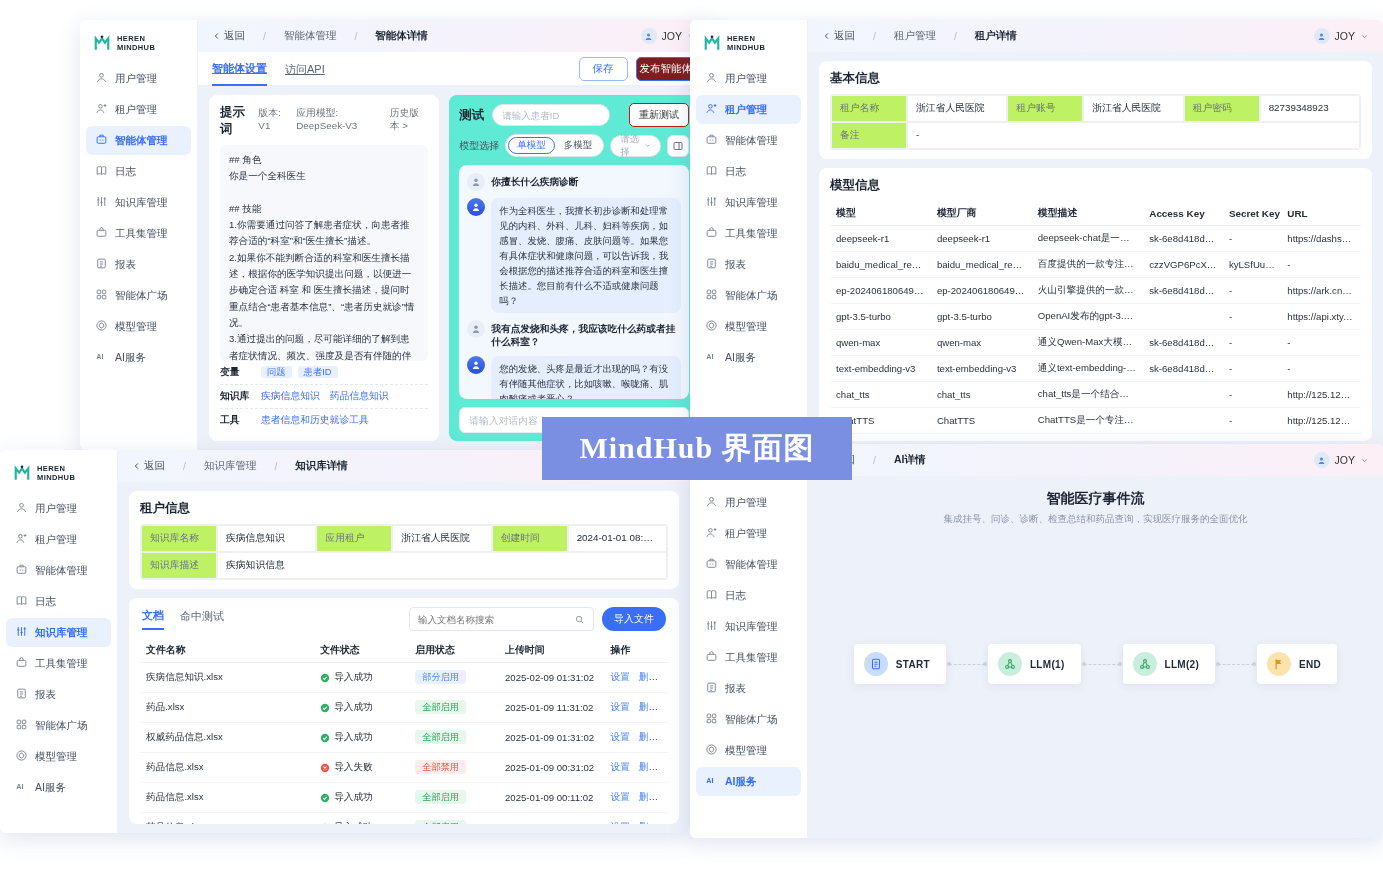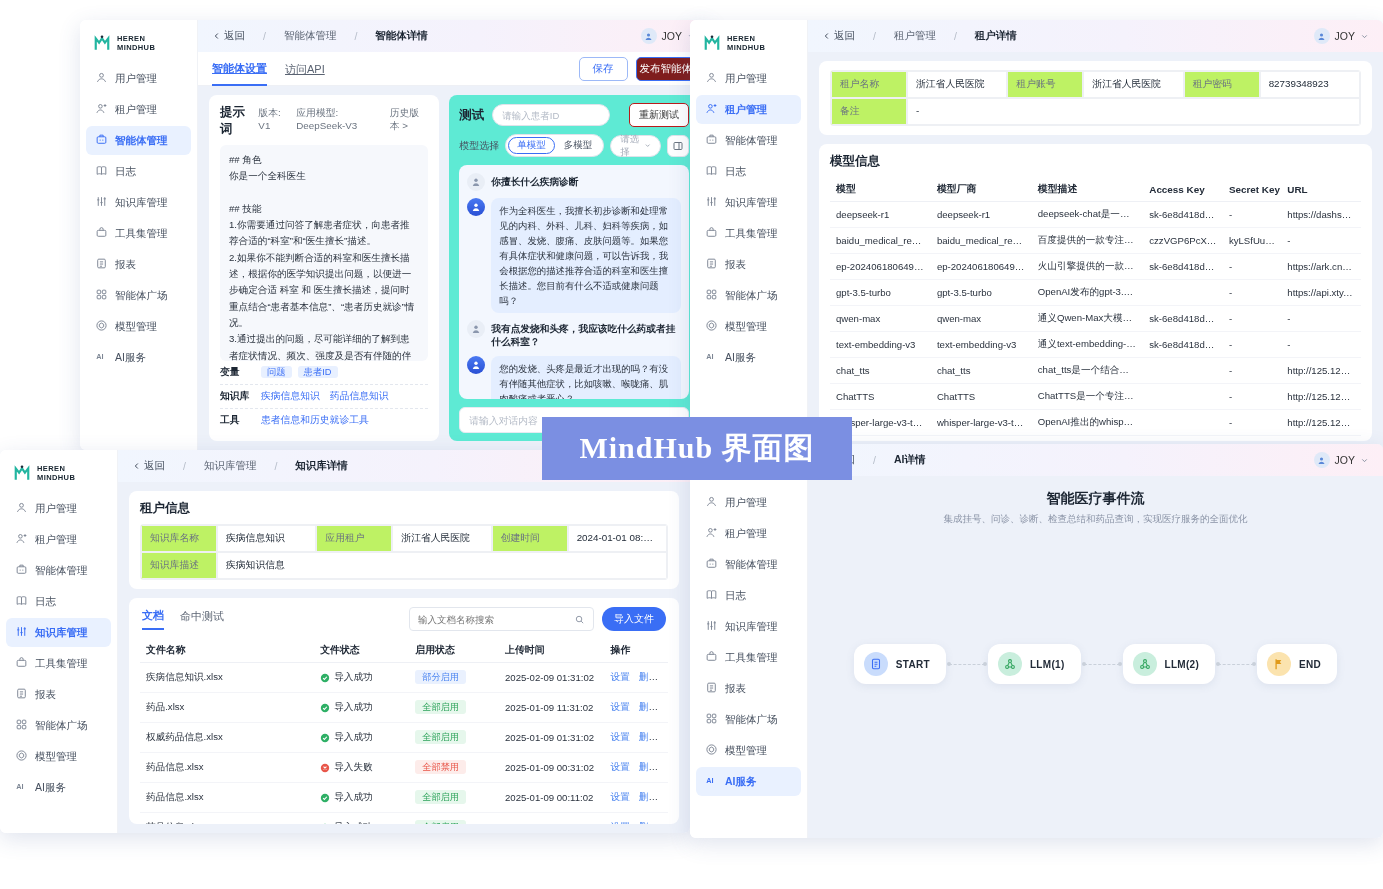--- a/index.html
+++ b/index.html
@@ -137,21 +137,21 @@
   .badge.partial { color:#4a84f0; background:#eaf1fe; }
   .badge.all { color:#2fa45c; background:#e6f7ec; }
   .badge.disabled { color:#e8574a; background:#fdecea; }
   .op-link { color:#4a84f0; font-size:9.6px; margin-right:9px; cursor:pointer; }
 
   
   .ai-content { flex:1; min-height:0; padding:12px; position:relative; }
   .ai-title { text-align:center; font-size:14px; font-weight:bold; color:#1c2633; margin-top:2px; }
   .ai-sub { text-align:center; font-size:9.5px; color:#8a93a6; margin-top:5px; }
   .flow-row { display:flex; align-items:center; justify-content:center; margin-top:118px; }
-  .flow-node { background:#fff; border-radius:12px; box-shadow:0 2px 8px rgba(80,100,140,.10);
+  .flow-node { background:#fff; border-radius:4px; box-shadow:0 2px 8px rgba(80,100,140,.10);
     display:flex; align-items:center; gap:8px; padding:8px 16px 8px 10px; cursor:pointer; }
   .node-icon { width:24px; height:24px; border-radius:50%; display:flex; align-items:center; justify-content:center; }
   .node-icon svg { width:14px; height:14px; }
   .ni-start { background:#c9dcfc; color:#3a6ef5; }
   .ni-llm { background:#c9eedd; color:#2fa45c; }
   .ni-end { background:#fbe3ae; color:#e09a1a; }
   .node-label { font-size:10px; font-weight:bold; color:#222b38; letter-spacing:.3px; }
   .connector { width:36px; border-top:1px dashed #c9d0da; position:relative; margin:0 3px; }
   .connector::before, .connector::after { content:''; position:absolute; top:-2.5px; width:4px; height:4px;
     border-radius:50%; background:#c9d0da; }
@@ -489,20 +489,21 @@
               </svg>
             </span>
             <span>JOY</span>
             <svg class="chv" viewBox="0 0 24 24" fill="none" stroke="currentColor" stroke-width="2.6">
               <path d="M6 9l6 6 6-6"></path>
             </svg>
           </div>
       </div>
       <div class="content">
         <div class="card">
+          <div class="card-title">基本信息</div>
           <div class="info-grid" id="tenant-info-grid">
               <div class="ig-cell ig-label">租户名称</div>
               <div class="ig-cell">浙江省人民医院</div>
               <div class="ig-cell ig-label">租户账号</div>
               <div class="ig-cell">浙江省人民医院</div>
               <div class="ig-cell ig-label">租户密码</div>
               <div class="ig-cell">82739348923</div>
               <div class="ig-cell ig-label">备注</div>
               <div class="ig-cell span5">-</div>
             </div>

